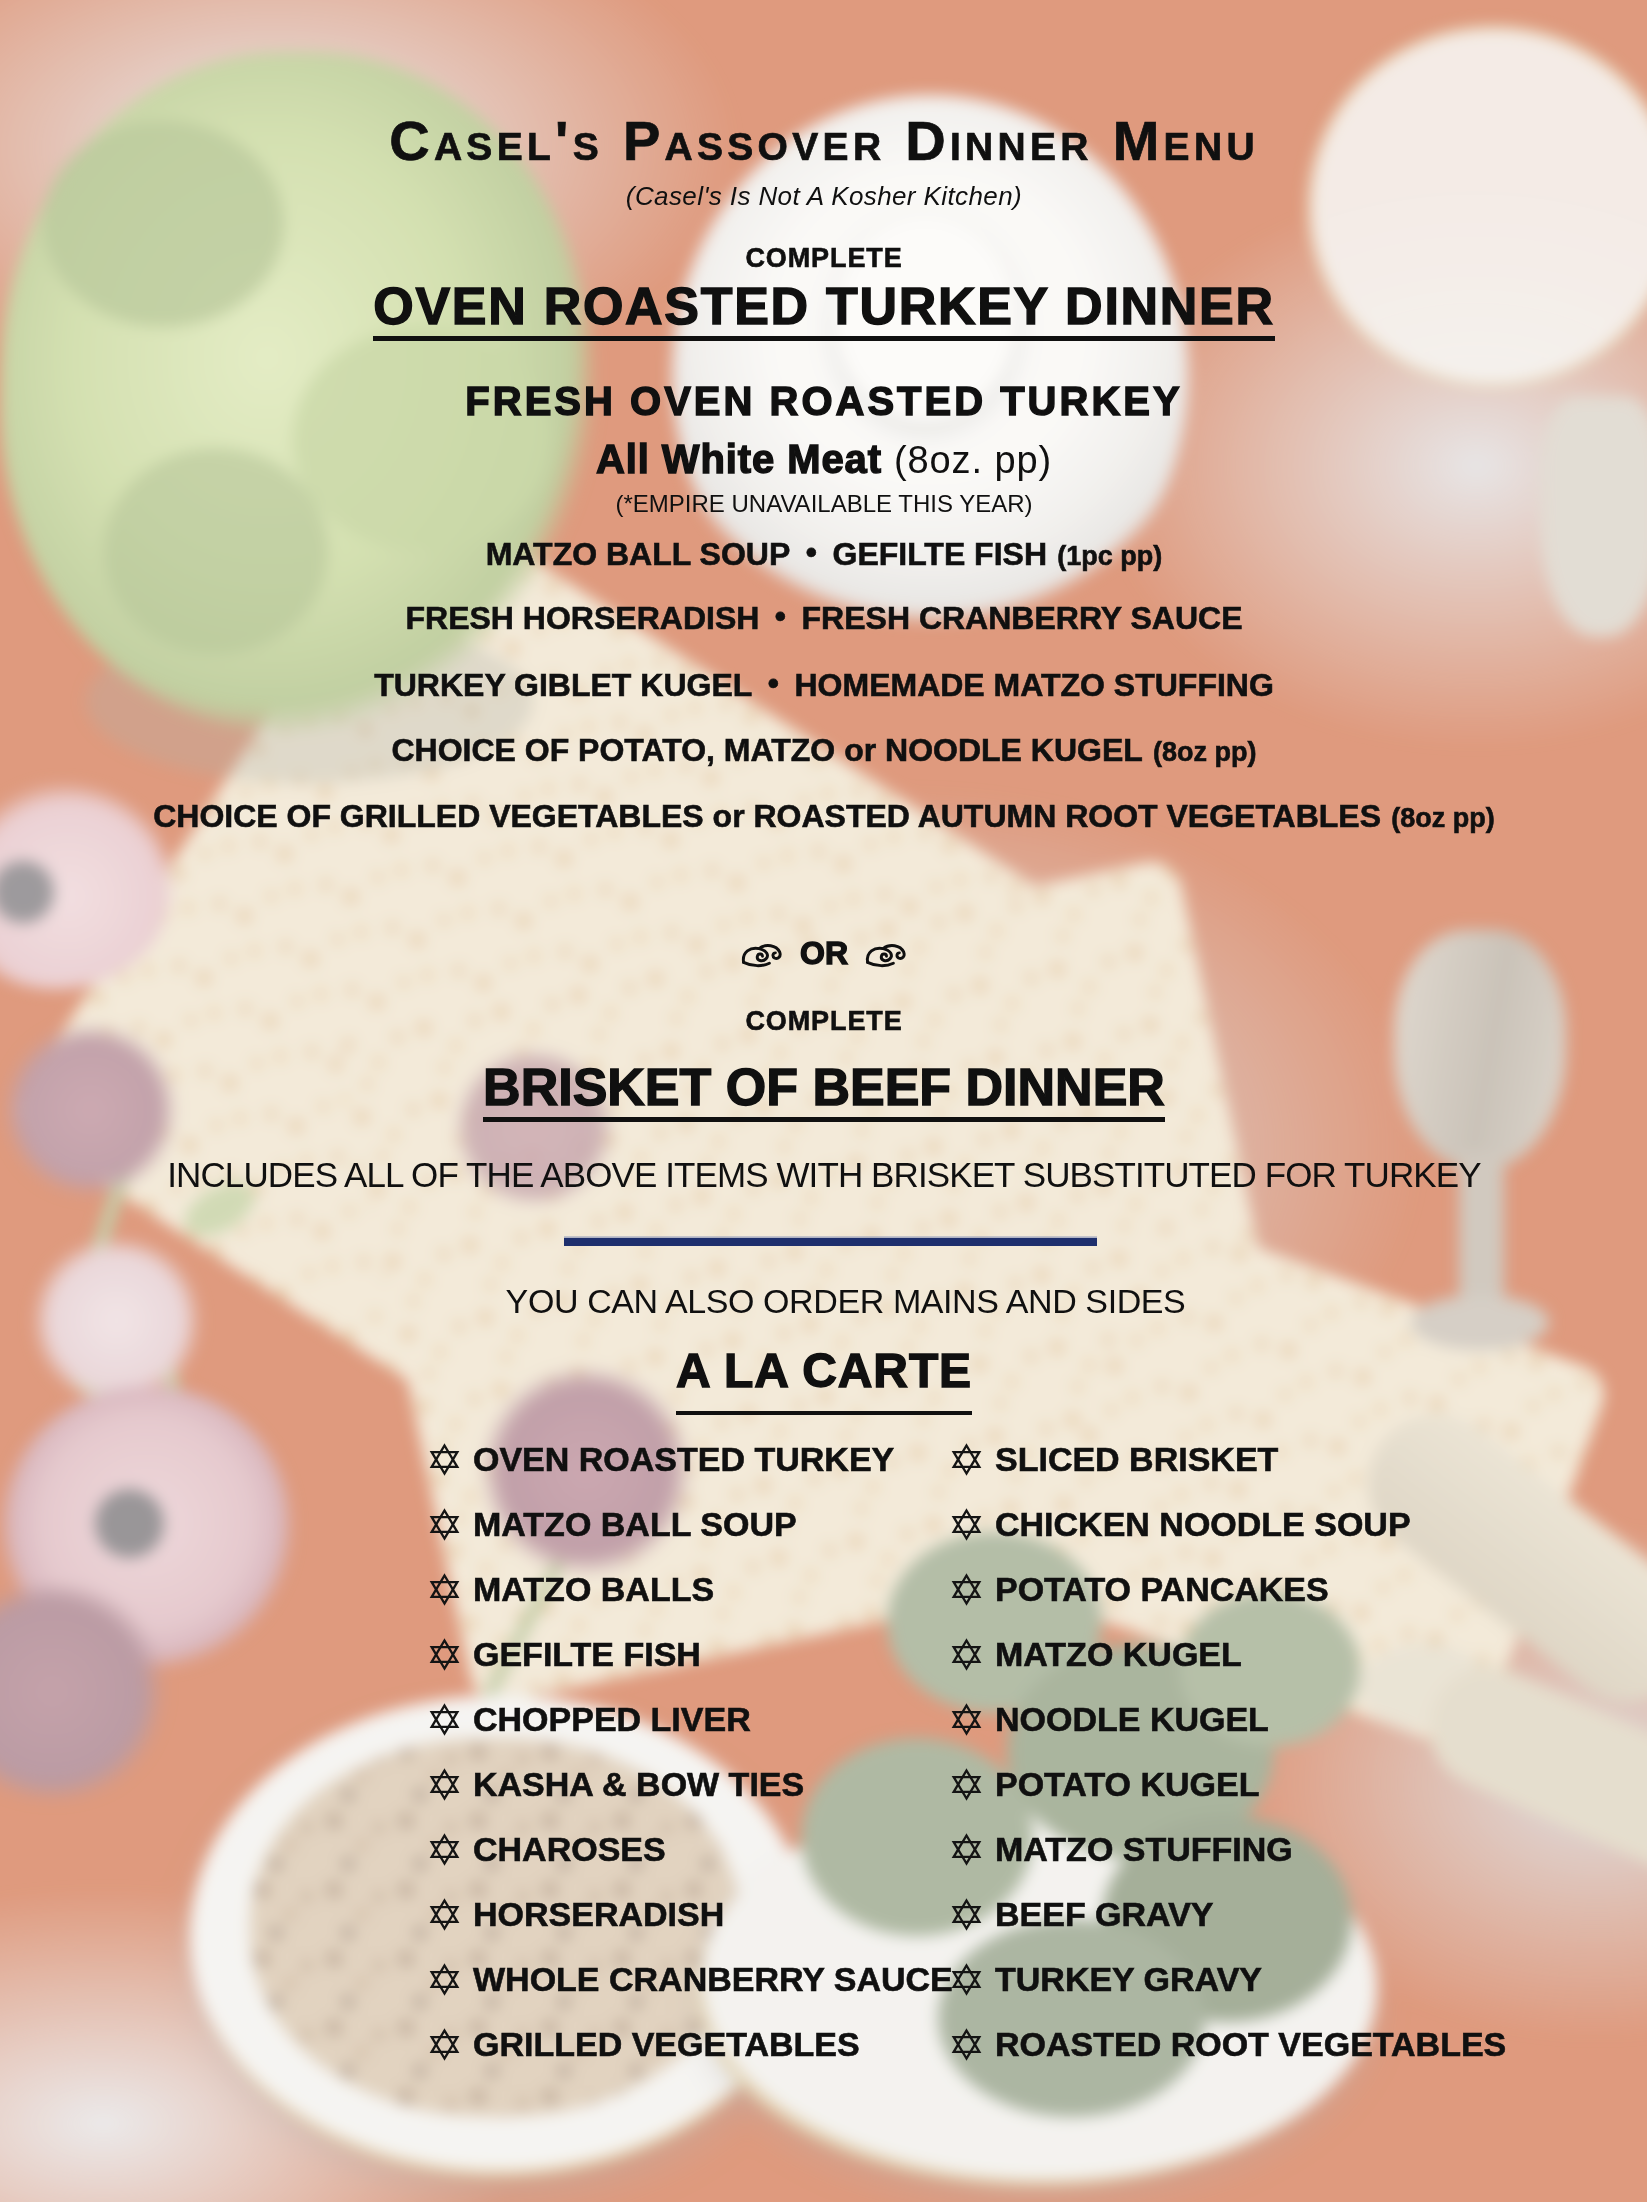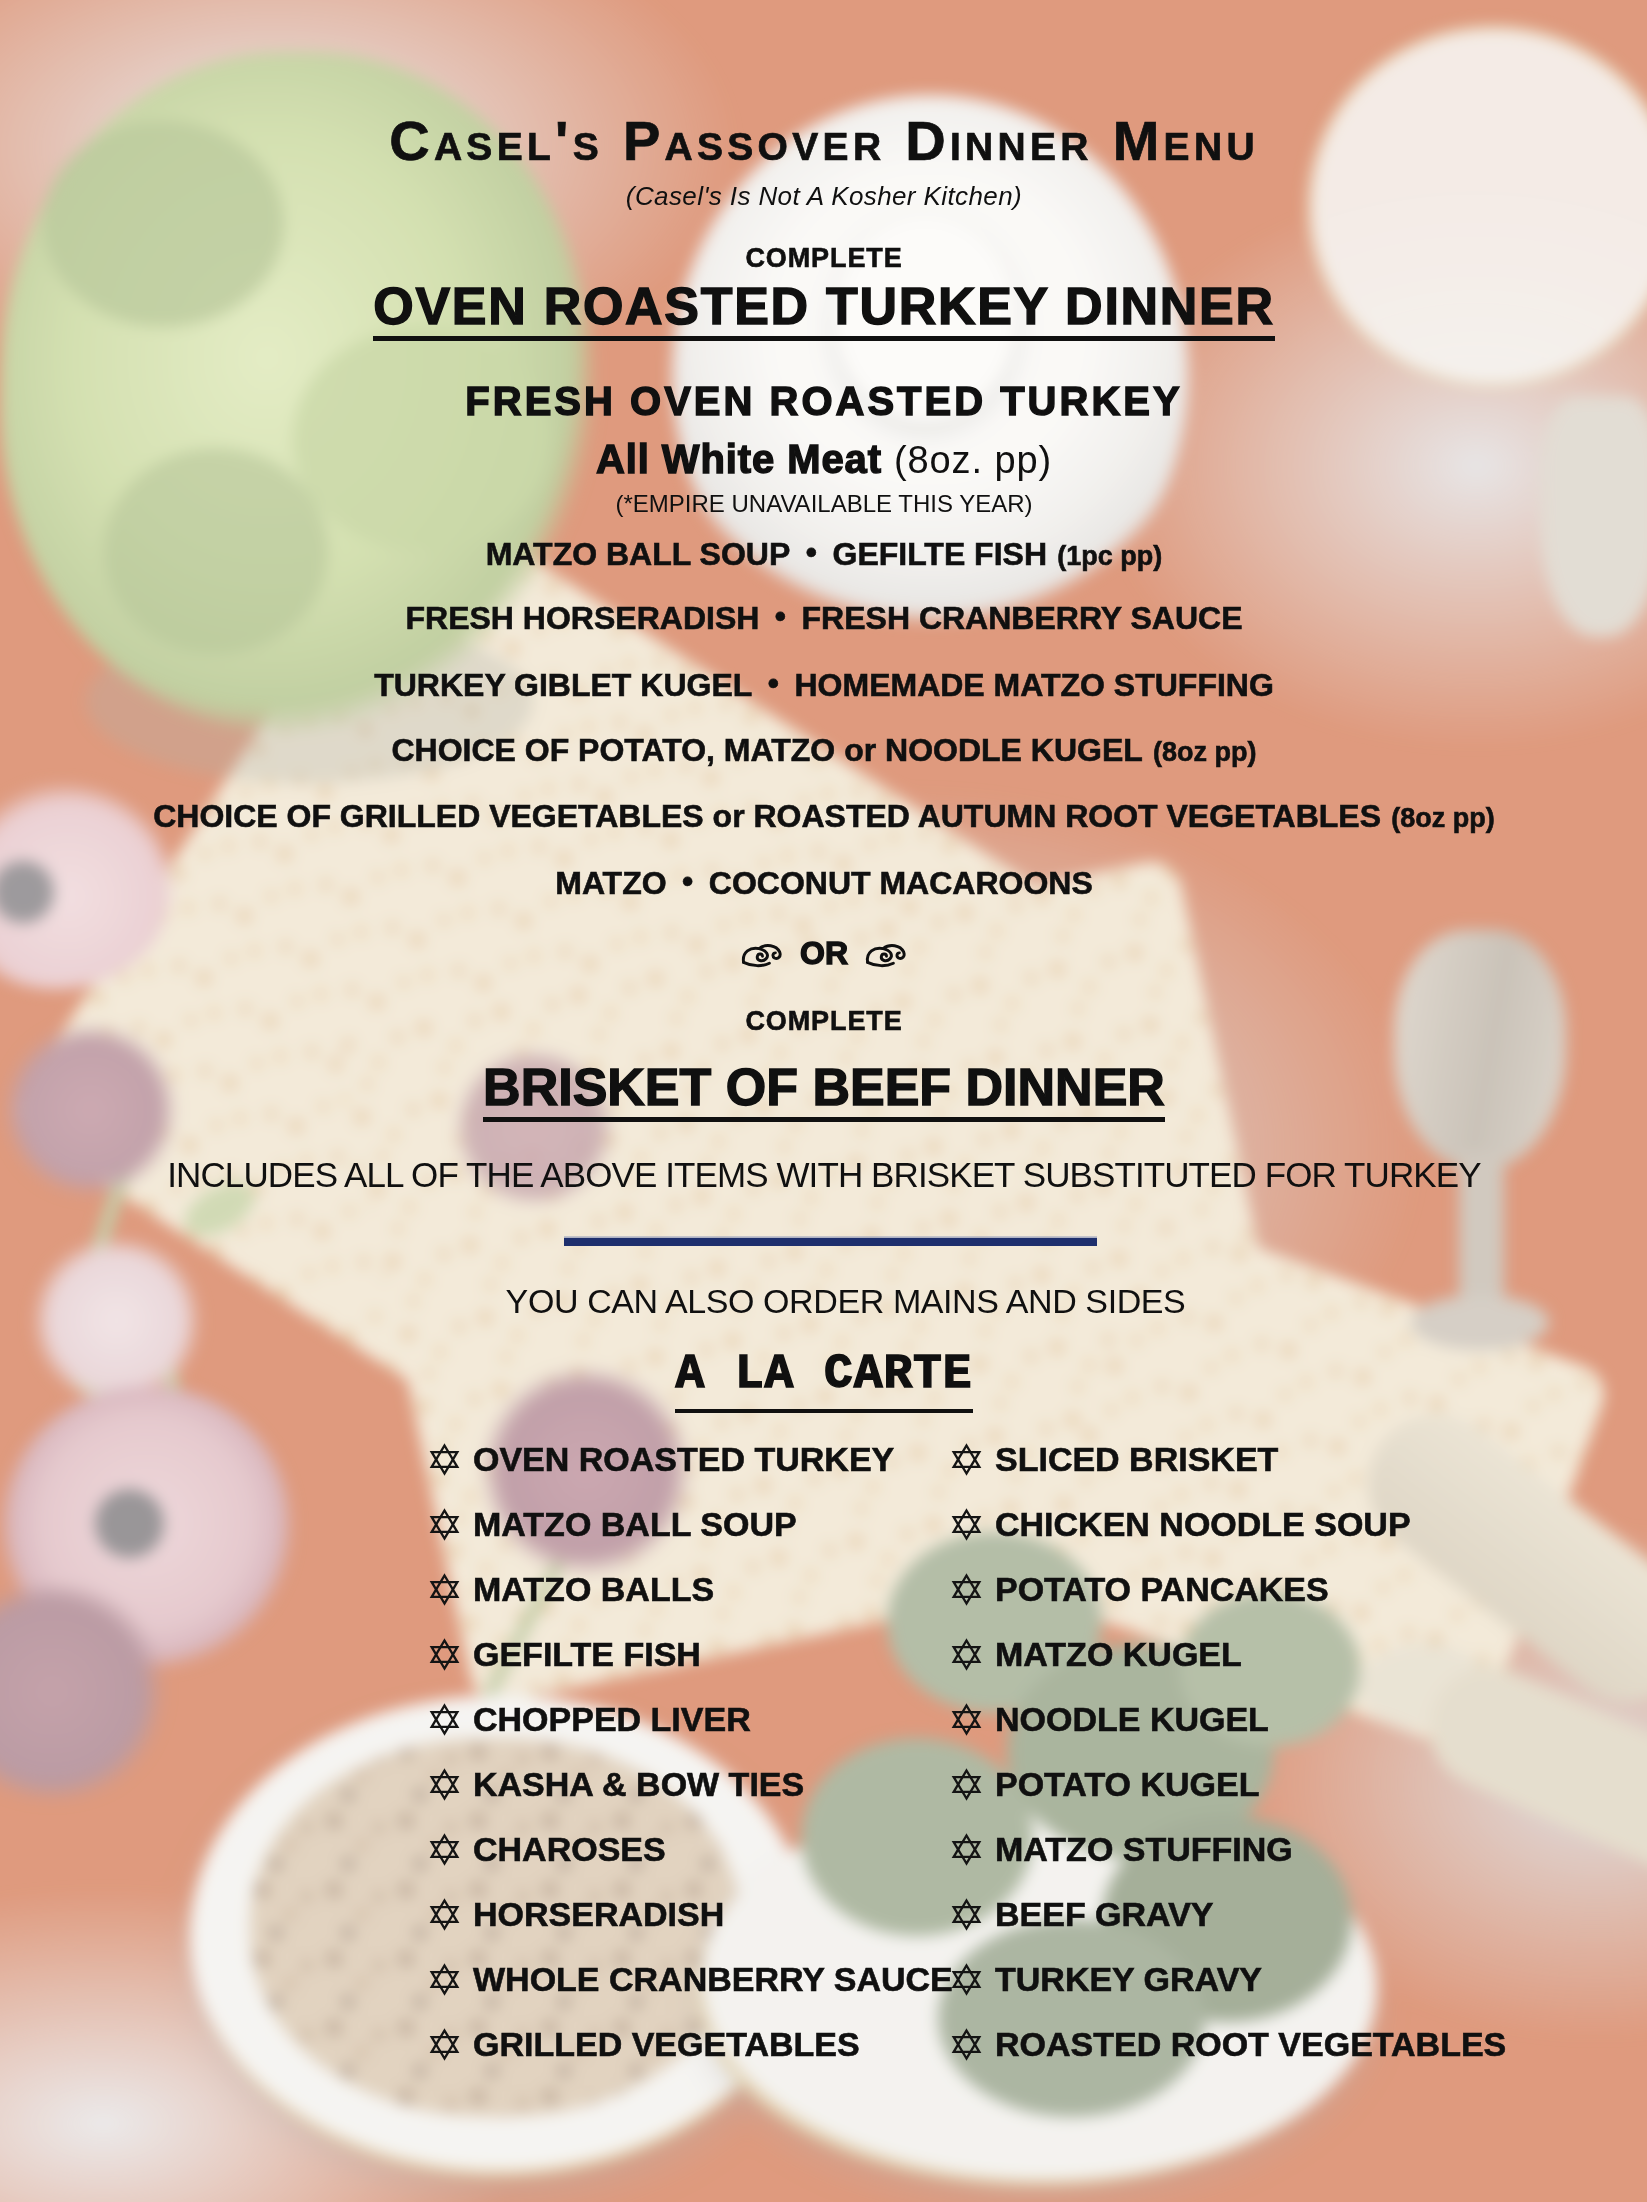--- a/index.html
+++ b/index.html
@@ -101,21 +101,21 @@
   .or-row .orn{display:inline-block;vertical-align:middle;transform:translateY(1.7px);}
   .or-row .orn.l{margin-right:15.5px;}
   .or-row .orn.r{margin-left:15.5px;}
   .or-row .ortext{display:inline-block;vertical-align:middle;}
   .complete2{top:1006px;font-size:27px;letter-spacing:0.9px;}
   .h2brisket{top:1058px;font-size:52px;letter-spacing:0;}
   .includes{top:1155px;font-size:35px;font-weight:normal;letter-spacing:-0.9px;}
   .divider{position:absolute;left:564px;top:1238px;width:533px;height:7.7px;background:#1e2f6d;box-shadow:0 -1.7px 0 rgba(90,110,170,.45);}
   .intro{top:1282px;font-size:34px;font-weight:normal;letter-spacing:-0.4px;margin-left:43px;}
   .h2alacarte{top:1344px;font-size:48px;letter-spacing:0.9px;}
-  .h2alacarte span{border-bottom-width:4.3px;padding-bottom:7px;font-family:Liberation Mono, monospace;}
+  .h2alacarte span{border-bottom-width:4.3px;padding-bottom:13px;}
   .col{position:absolute;top:1427px;}
   .col-left{left:428px;}
   .col-right{left:950px;}
   .item{height:65px;display:flex;align-items:center;font-size:34px;font-weight:bold;-webkit-text-stroke:0.6px #101010;white-space:nowrap;}
   .star{width:33px;height:33px;margin-right:12px;flex-shrink:0;}
 </style>
 </head>
 <body>
 
 <div class="page">
@@ -189,23 +189,20 @@
     </div>
     <div class="line course c2 semiheavy">
       <span>TURKEY GIBLET KUGEL</span><span class="sep">•</span><span>HOMEMADE MATZO STUFFING</span>
     </div>
     <div class="line course c3 semiheavy">
       <span>CHOICE OF POTATO, MATZO or NOODLE KUGEL</span><span class="note">(8oz pp)</span>
     </div>
     <div class="line course c4 semiheavy">
       <span>CHOICE OF GRILLED VEGETABLES or ROASTED AUTUMN ROOT VEGETABLES</span><span class="note">(8oz pp)</span>
     </div>
-    <div class="line course c5 semiheavy">
-      <span>MATZO</span><span class="sep">•</span><span>COCONUT MACAROONS</span>
-    </div>
 
     <div class="line or-row heavy">
       <svg class="orn l" width="45" height="27.5" viewBox="0 0 52 32" fill="none" stroke="#101010" stroke-width="3.4" stroke-linecap="round">
         <path d="M4 24 C2 12 12 6 22 8 C31 10 34 16 30 20 C26 24 19 22 20 17 C21 13 26 14 26 17"></path>
         <path d="M22 8 C30 2 42 4 46 12 C48 17 44 21 40 19 C37 17 38 13 41 13"></path>
         <path d="M4 24 C14 29 26 29 34 25"></path>
       </svg><span class="ortext">OR</span><svg class="orn r" width="45" height="27.5" viewBox="0 0 52 32" fill="none" stroke="#101010" stroke-width="3.4" stroke-linecap="round" transform="scale(-1,1)">
         <path d="M4 24 C2 12 12 6 22 8 C31 10 34 16 30 20 C26 24 19 22 20 17 C21 13 26 14 26 17"></path>
         <path d="M22 8 C30 2 42 4 46 12 C48 17 44 21 40 19 C37 17 38 13 41 13"></path>
         <path d="M4 24 C14 29 26 29 34 25"></path>

